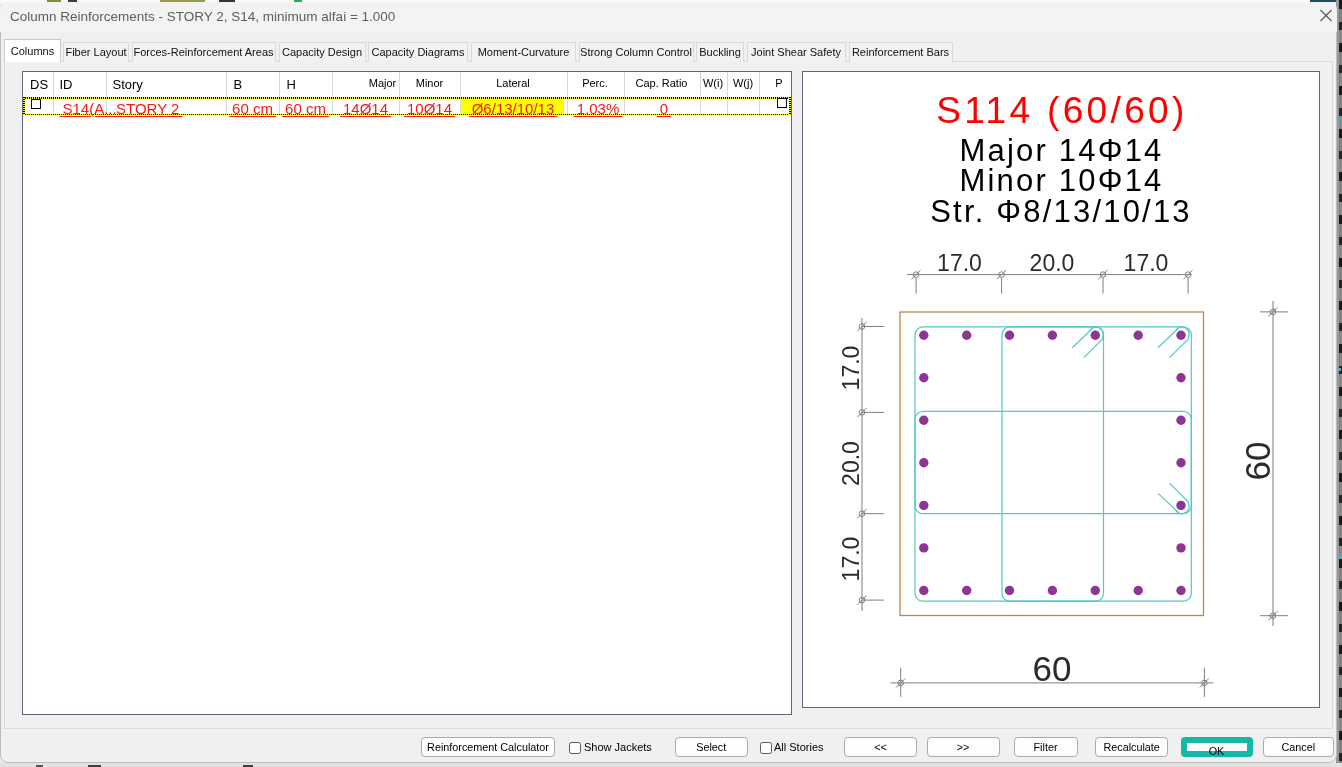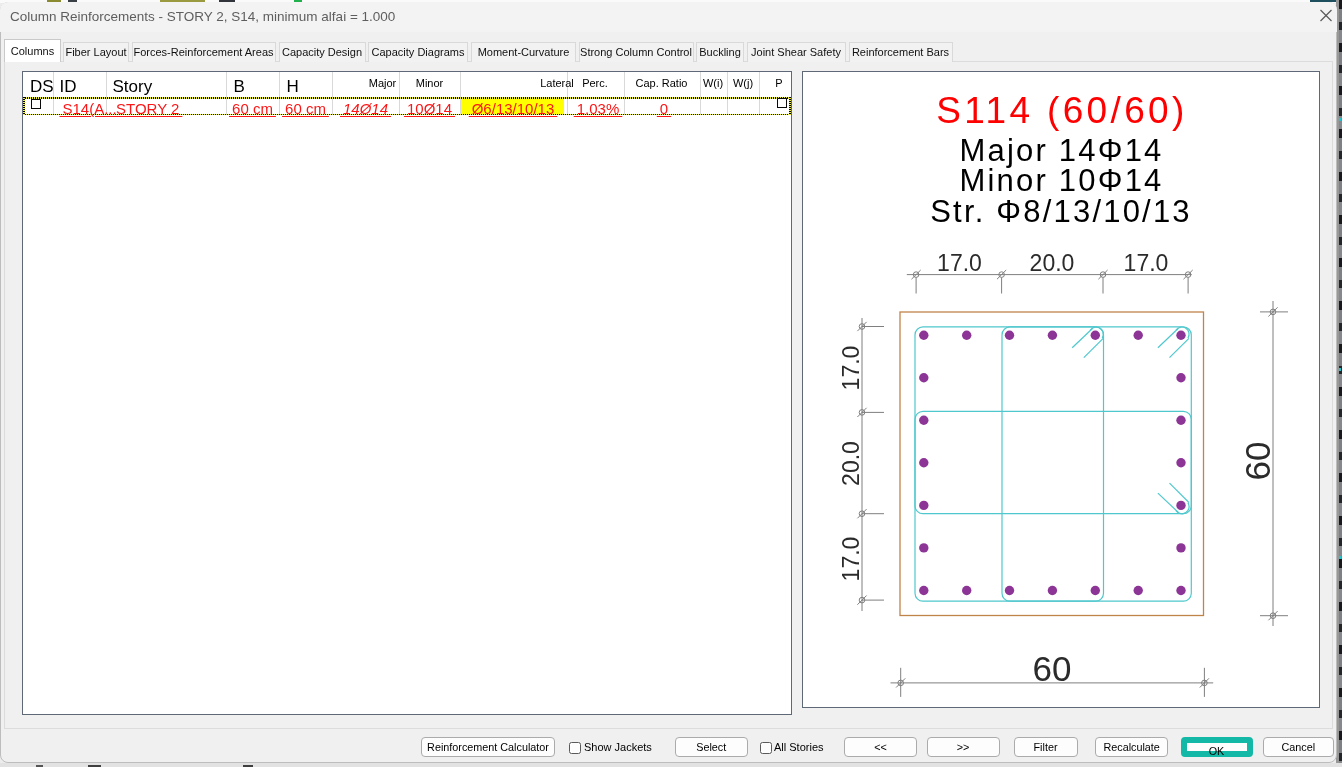--- a/index.html
+++ b/index.html
@@ -24,21 +24,21 @@
        line-height:19px;white-space:nowrap;overflow:hidden;}
   #tab-active{left:4px;top:39px;width:57px;height:23px;background:#fff;
        border:1px solid #c9c9c9;border-bottom:none;box-sizing:border-box;
        font-size:11px;color:#111;text-align:center;line-height:22px;z-index:3;}
   #page{left:4px;top:61px;width:1329px;height:668px;border:1px solid #dcdcdc;
         box-sizing:border-box;background:#f0f0f0;}
   
   #grid{left:22px;top:71px;width:770px;height:644px;background:#fff;
         border:1px solid #5f6877;box-sizing:border-box;}
   .colsep{top:72px;width:1px;height:42px;background:#d9d9d9;}
-  .hdr{top:77px;font-size:17px;color:#000;white-space:nowrap;}
+  .hdr{top:77px;font-size:13px;color:#000;white-space:nowrap;}
   .hdrc{top:77px;font-size:11px;color:#000;white-space:nowrap;text-align:center;}
   .ants-h{left:0;width:768px;height:1.5px;
       background:repeating-linear-gradient(90deg,#000 0 1px,#f2f23a 1px 2px);}
   .ants-v{top:0;width:1.5px;height:18px;
       background:repeating-linear-gradient(180deg,#000 0 1px,#f2f23a 1px 2px);}
   .rtxt,.rtxtc{top:100px;font-size:15px;color:#fb1717;white-space:nowrap;
       text-decoration:underline;text-decoration-thickness:1.4px;text-underline-offset:1.5px;}
   .rtxtc{text-align:center;}
   .cb{box-sizing:border-box;border:1.6px solid #0a0a0a;background:#fff;}
   
@@ -104,38 +104,38 @@
 <div class="abs colsep" style="left:699.5px"></div>
 <div class="abs colsep" style="left:727px"></div>
 <div class="abs colsep" style="left:759px"></div>
 <div class="abs hdr" style="left:30px">DS</div>
 <div class="abs hdr" style="left:59.5px">ID</div>
 <div class="abs hdr" style="left:112.5px">Story</div>
 <div class="abs hdr" style="left:233.5px">B</div>
 <div class="abs hdr" style="left:286.5px">H</div>
 <div class="abs hdrc" style="left:332px;width:67px;padding-left:17px;">Major</div>
 <div class="abs hdrc" style="left:399px;width:61px;">Minor</div>
-<div class="abs hdrc" style="left:460px;width:106px;padding-left:44px;">Lateral</div>
+<div class="abs hdrc" style="left:460px;width:106px;">Lateral</div>
 <div class="abs hdrc" style="left:566.5px;width:57px;">Perc.</div>
 <div class="abs hdrc" style="left:623.5px;width:76px;">Cap. Ratio</div>
 <div class="abs hdrc" style="left:699.5px;width:27px;">W(i)</div>
 <div class="abs hdrc" style="left:727px;width:32px;">W(j)</div>
 <div class="abs hdrc" style="left:763px;width:32px;">P</div>
 
 <div class="abs" style="left:460.5px;top:98.5px;width:103.5px;height:15px;background:#ffff00;"></div>
 <div class="abs ants-h" style="top:97px;left:23px;"></div>
 <div class="abs ants-h" style="top:113.5px;left:23px;"></div>
 <div class="abs ants-v" style="left:23px;top:97px;"></div>
 <div class="abs ants-v" style="left:789px;top:97px;"></div>
 <div class="abs cb" style="left:31px;top:98.5px;width:10px;height:10px;"></div>
 <div class="abs rtxt" style="left:59.5px"> S14(A... </div>
 <div class="abs rtxt" style="left:113px"> STORY 2 </div>
 <div class="abs rtxtc" style="left:226px;width:53px;"> 60 cm </div>
 <div class="abs rtxtc" style="left:279px;width:53px;"> 60 cm </div>
-<div class="abs rtxtc" style="left:332px;width:67px;font-style:italic;"> 14Ø14 </div>
+<div class="abs rtxtc" style="left:332px;width:67px;"> 14Ø14 </div>
 <div class="abs rtxtc" style="left:399px;width:61px;"> 10Ø14 </div>
 <div class="abs rtxtc" style="left:460px;width:106px;"> Ø6/13/10/13 </div>
 <div class="abs rtxtc" style="left:569.5px;width:57px;"> 1.03% </div>
 <div class="abs rtxtc" style="left:628.5px;width:71px;"> 0 </div>
 <div class="abs cb" style="left:776.5px;top:97.5px;width:10.5px;height:10.5px;border-width:1.4px;"></div>
 
 <div class="abs" id="panel"></div>
 <svg class="abs" style="left:803px;top:72px;width:516px;height:635px" viewBox="0 0 516 635">
 <g transform="translate(-803,-72)">
 

